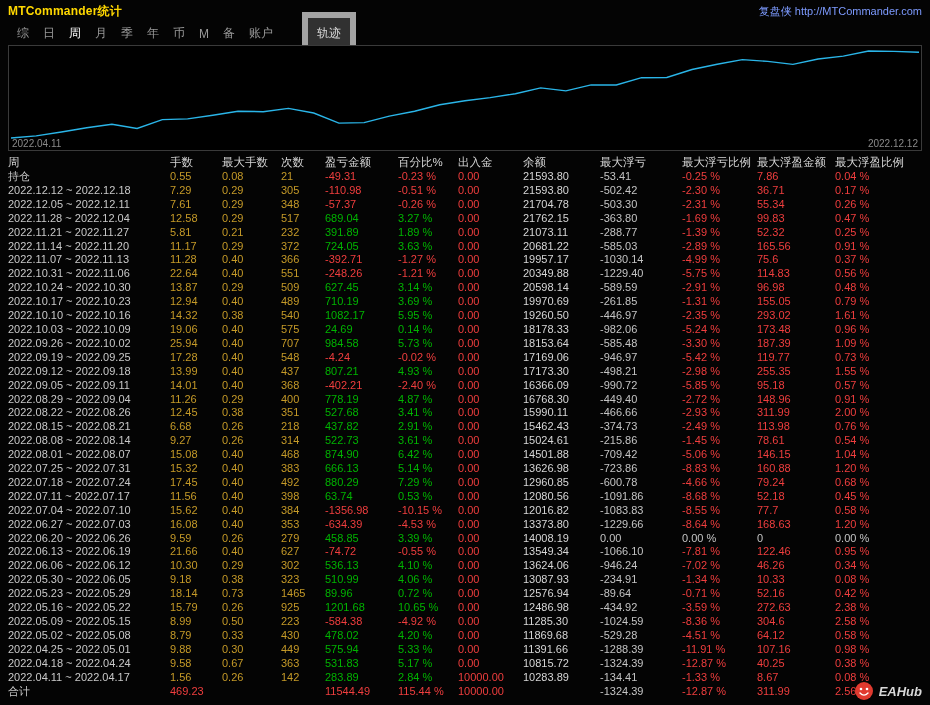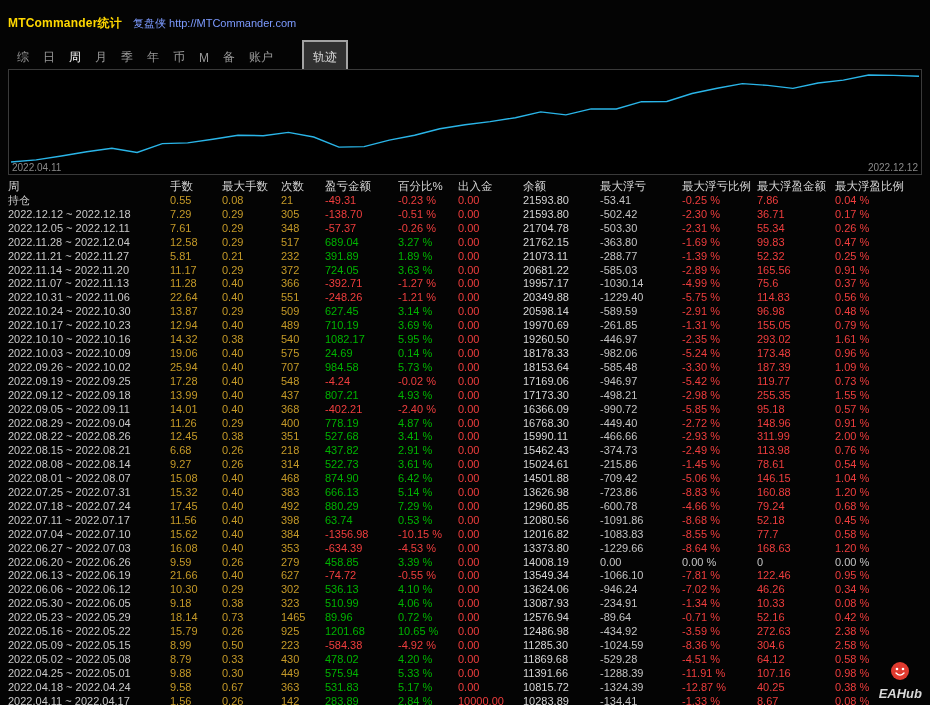--- a/index.html
+++ b/index.html
@@ -1,30 +1,30 @@
 <!DOCTYPE html>
 <html><head>
 <meta charset="utf-8">
 <style>
   html,body{margin:0;padding:0;background:#000;}
   body{width:930px;height:705px;overflow:hidden;
        font-family:"Liberation Sans","DejaVu Sans",sans-serif;}
   .app{position:relative;width:930px;height:705px;background:#040404;}
 
   
-  .titlebar{height:22px;display:flex;align-items:center;padding:12px 8px;}
+  .titlebar{height:22px;display:flex;justify-content:space-between;align-items:center;padding:0 8px;}
   .app-title{color:#ffd800;font-size:12px;font-weight:bold;letter-spacing:.2px;}
   .brand-link{color:#7d9bff;font-size:11px;margin-left:11px;}
 
   
   .menubar{height:23px;display:flex;align-items:center;padding:0 10px;}
   .menu-item{color:#9a9a9a;font-size:12px;padding:2px 7px;cursor:default;}
   .menu-item.active{color:#ffffff;}
   .track-btn{margin-left:22px;background:#313131;color:#d8d8d8;font-size:12px;
-             border:2px solid #a3a3a3;padding:8px 9px;line-height:15px;cursor:default;
+             border:6px solid #a3a3a3;padding:8px 9px;line-height:15px;cursor:default;
              font-family:inherit;}
 
   
   .chart-wrap{position:relative;margin:0 8px;height:104px;border:1px solid #3a3a3a;background:#000;}
   .chart-wrap svg{position:absolute;left:0;top:0;width:100%;height:100%;}
   .chart-date{position:absolute;bottom:1px;color:#8a8a8a;font-size:10px;}
   .chart-date.left{left:3px}
   .chart-date.right{right:3px}
 
   
@@ -36,21 +36,21 @@
   .thead span{color:#d6d6d6;font-size:11.5px;}
   .cell{overflow:visible;}
   .c-label{color:#c9c9c9}
   .c-gold{color:#c59a28}
   .c-green{color:#00b400}
   .c-red{color:#f03e3e}
   .c-white{color:#d6d6d6}
   .c-gray{color:#c4c4c4}
 
   
-  .eahub{position:absolute;right:8px;bottom:4px;display:flex;align-items:center;gap:5px;flex-direction:column;}
+  .eahub{position:absolute;right:8px;bottom:4px;display:flex;align-items:center;gap:5px;}
   .eahub-label{color:#d8d8d8;font-size:13px;font-weight:bold;font-style:italic;}
 </style>
 </head>
 <body>
 
 <div class="app">
 
   <header class="titlebar">
     <span class="app-title">MTCommander统计</span>
     <span class="brand-link">复盘侠 http://MTCommander.com</span>
@@ -108,21 +108,21 @@
           <span class="cell c-gray">-53.41</span>
           <span class="cell c-red">-0.25 %</span>
           <span class="cell c-red">7.86</span>
           <span class="cell c-red">0.04 %</span>
         </div>
         <div class="trow">
           <span class="cell c-label">2022.12.12 ~ 2022.12.18</span>
           <span class="cell c-gold">7.29</span>
           <span class="cell c-gold">0.29</span>
           <span class="cell c-gold">305</span>
-          <span class="cell c-red">-138.70</span>
+          <span class="cell c-red">-110.98</span>
           <span class="cell c-red">-0.51 %</span>
           <span class="cell c-red">0.00</span>
           <span class="cell c-white">21593.80</span>
           <span class="cell c-gray">-502.42</span>
           <span class="cell c-red">-2.30 %</span>
           <span class="cell c-red">36.71</span>
           <span class="cell c-red">0.17 %</span>
         </div>
         <div class="trow">
           <span class="cell c-label">2022.12.05 ~ 2022.12.11</span>

